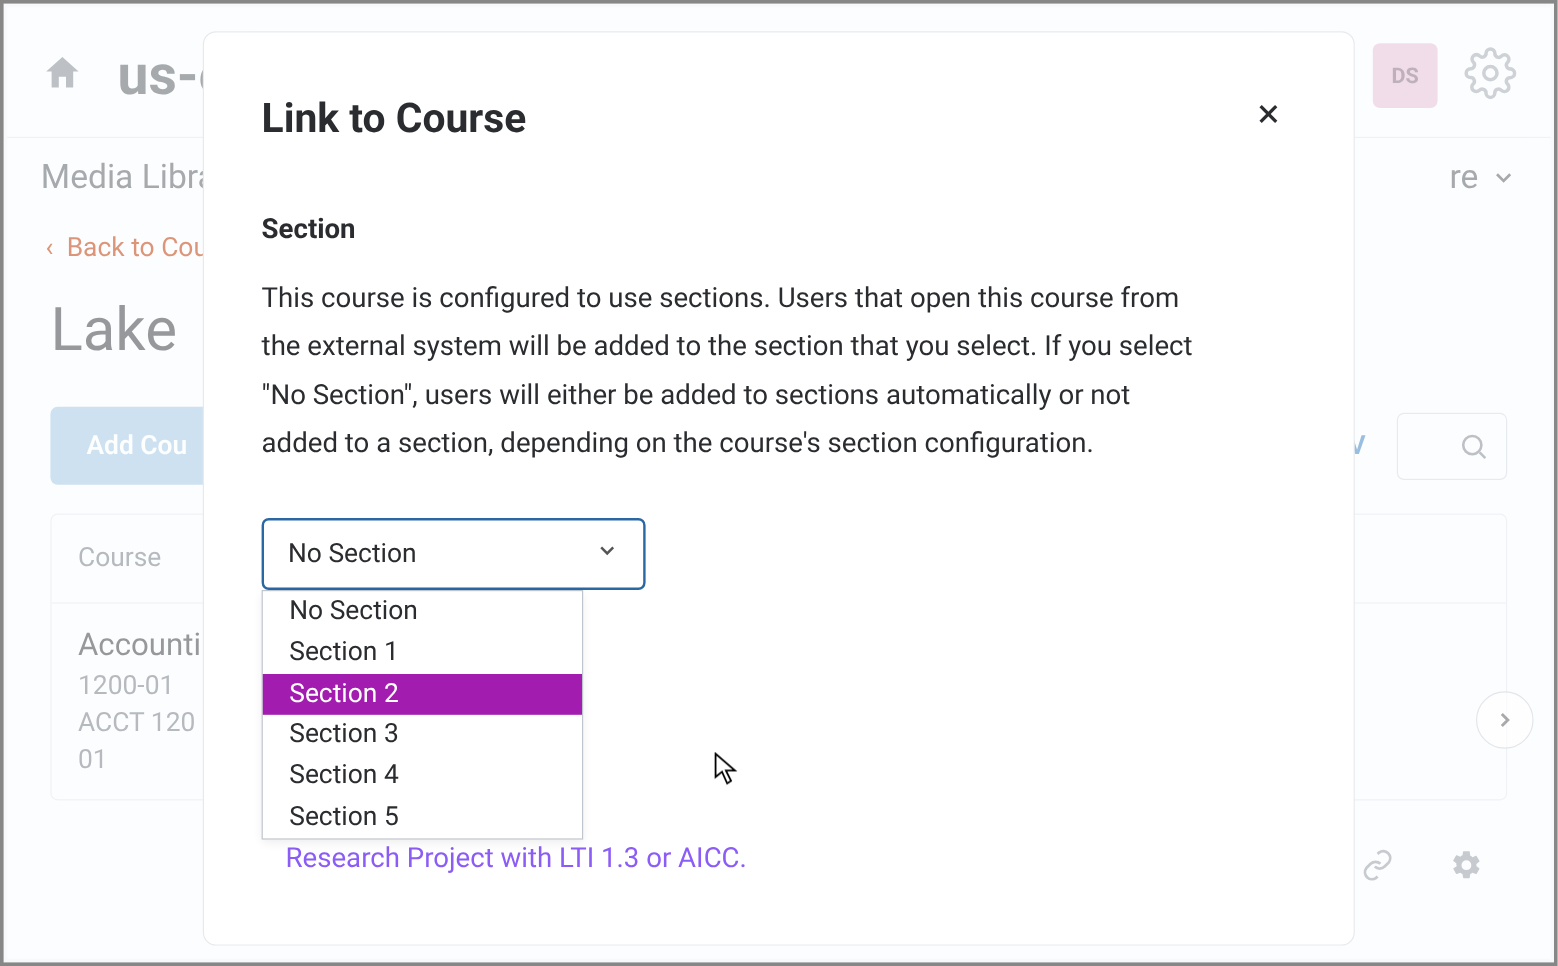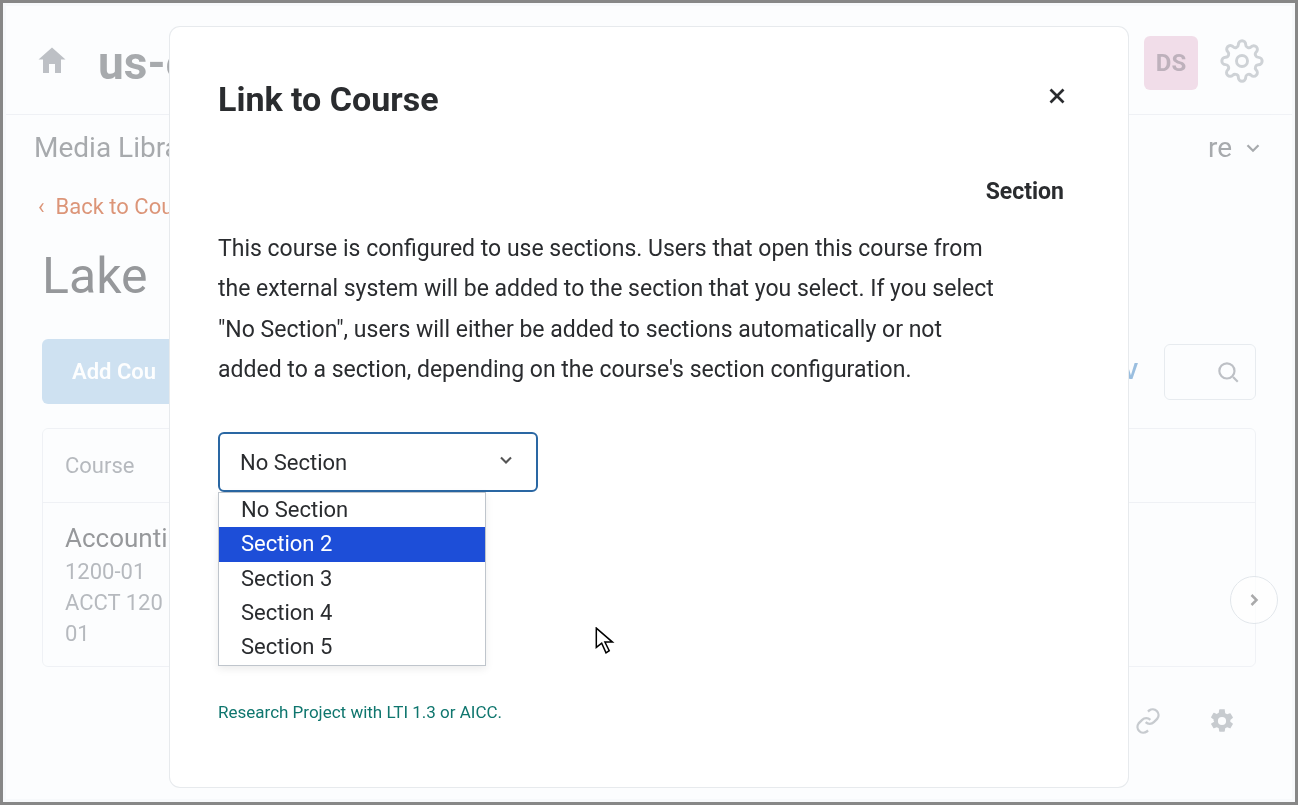--- a/index.html
+++ b/index.html
@@ -5,21 +5,21 @@
   * { box-sizing: border-box; margin: 0; padding: 0; }
   html, body { width: 1298px; height: 805px; font-family: -apple-system, BlinkMacSystemFont, "Segoe UI", Roboto, "Helvetica Neue", Arial, sans-serif; overflow: hidden; }
   body { background: #f7f9fb; border: 3px solid #878787; position: relative; }
 
   
   .bg-page { position: absolute; inset: 3px; background: #fcfdfe; filter: opacity(1); }
   .bg-top { display: flex; align-items: center; padding: 30px 28px 24px 28px; gap: 28px; border-bottom: 1px solid #e5e9ee; opacity: .55; }
   .home-icon { color: #8a8f97; }
   .bg-title { font-size: 46px; font-weight: 700; color: #63676c; }
   .bg-top-right { margin-left: auto; display: flex; align-items: center; gap: 22px; }
-  .avatar { width: 54px; height: 54px; border-radius: 6px; background: #e9c4d8; color: #8c7487; display: flex; align-items: center; justify-content: center; font-weight: 700; font-size: 24px; }
+  .avatar { width: 54px; height: 54px; border-radius: 6px; background: #e9c4d8; color: #8c7487; display: flex; align-items: center; justify-content: center; font-weight: 700; font-size: 18px; }
   .gear { color: #a9afb6; }
 
   .bg-nav { padding: 16px 28px; font-size: 28px; color: #63676c; display: flex; align-items: center; gap: 20px; opacity: .55; }
   .bg-nav .more { margin-left: auto; display: flex; align-items: center; gap: 10px; }
 
   .bg-back { padding: 14px 32px; opacity: .55; }
   .bg-back a { color: #c2410c; font-size: 22px; cursor: pointer; }
   .bg-course-name { padding: 14px 36px; font-size: 50px; color: #44474b; opacity: .55; }
 
   .bg-row { padding: 20px 36px 0 36px; display: flex; align-items: center; opacity: .55; }
@@ -41,33 +41,33 @@
   .modal { margin-top: 24px; width: 958px; height: 760px; background: #fff; border-radius: 10px; box-shadow: 0 0 0 1px #e7eaed; position: relative; pointer-events: auto; display: flex; flex-direction: column; }
   .modal-head { display: flex; align-items: center; padding: 48px 52px 10px 48px; }
   .modal-title { font-size: 34px; font-weight: 700; color: #2a2c2f; }
   .modal-close { margin-left: auto; font-size: 30px; color: #2a2c2f; cursor: pointer; padding: 6px; }
 
   .modal-body-wrap { position: relative; flex: 1; overflow: hidden; }
   .modal-body { padding: 30px 64px 0 48px; height: 100%; overflow-y: auto; }
   .modal-body::-webkit-scrollbar { width: 17px; }
   .modal-body::-webkit-scrollbar-track { background: #f0f1f3; }
   .modal-body::-webkit-scrollbar-thumb { background: #c4c7cc; }
-  .section-hdr { font-size: 23px; font-weight: 700; color: #2a2c2f; margin-top: 16px; margin-bottom: 24px; text-align: right; }
+  .section-hdr { font-size: 23px; font-weight: 700; color: #2a2c2f; margin-top: 16px; margin-bottom: 24px; }
   .section-desc { font-size: 23px; color: #2a2c2f; line-height: 1.75; max-width: 780px; }
 
   .select-wrap { position: relative; margin-top: 42px; width: 320px; }
   .select-btn { width: 100%; height: 60px; border: 2px solid #2a67a3; border-radius: 6px; background: #fff; display: flex; align-items: center; padding: 0 20px; font-size: 22px; color: #2a2c2f; cursor: pointer; }
   .select-btn .chev { margin-left: auto; color: #555; }
   .dropdown { position: absolute; top: 60px; left: 0; width: 268px; background: #fff; border: 1px solid #bfc5cc; box-shadow: 0 3px 8px rgba(0,0,0,.08); z-index: 5; }
   .dropdown .opt { padding: 2px 22px; font-size: 22px; color: #2a2c2f; cursor: pointer; line-height: 1.38; }
-  .dropdown .opt.highlight { background: #1d4ed8; color: #fff; }
+  .dropdown .opt.highlight { background: #a21caf; color: #fff; }
 
   .cursor-arrow { position: absolute; z-index: 20; pointer-events: none; }
 
-  .link-text { margin-top: 210px; font-size: 17px; color: #0f766e; }
+  .link-text { margin-top: 210px; font-size: 23px; color: #8b5cf6; margin-left: 20px; }
   .copy-link { margin-top: 30px; display: flex; align-items: center; gap: 12px; color: #136bc0; font-size: 22px; font-weight: 700; cursor: pointer; }
   .copy-link svg { transform: rotate(-45deg); }
 </style>
 </head>
 <body>
 
 <div class="bg-page">
 
   <div class="bg-top">
     <span class="home-icon">
@@ -164,20 +164,21 @@
           <div class="select-btn">
             <span>No Section</span>
             <span class="chev">
               <svg width="20" height="20" viewBox="0 0 24 24" fill="none" stroke="currentColor" stroke-width="2.5">
                   <polyline points="6 9 12 15 18 9"></polyline>
                 </svg>
             </span>
           </div>
           <div class="dropdown" id="dropdown">
               <div class="opt">No Section</div>
+              <div class="opt">Section 1</div>
               <div class="opt highlight">Section 2</div>
               <div class="opt">Section 3</div>
               <div class="opt">Section 4</div>
               <div class="opt">Section 5</div>
             </div>
         </div>
 
         <div class="link-text">Research Project with LTI 1.3 or AICC.</div>
 
 

